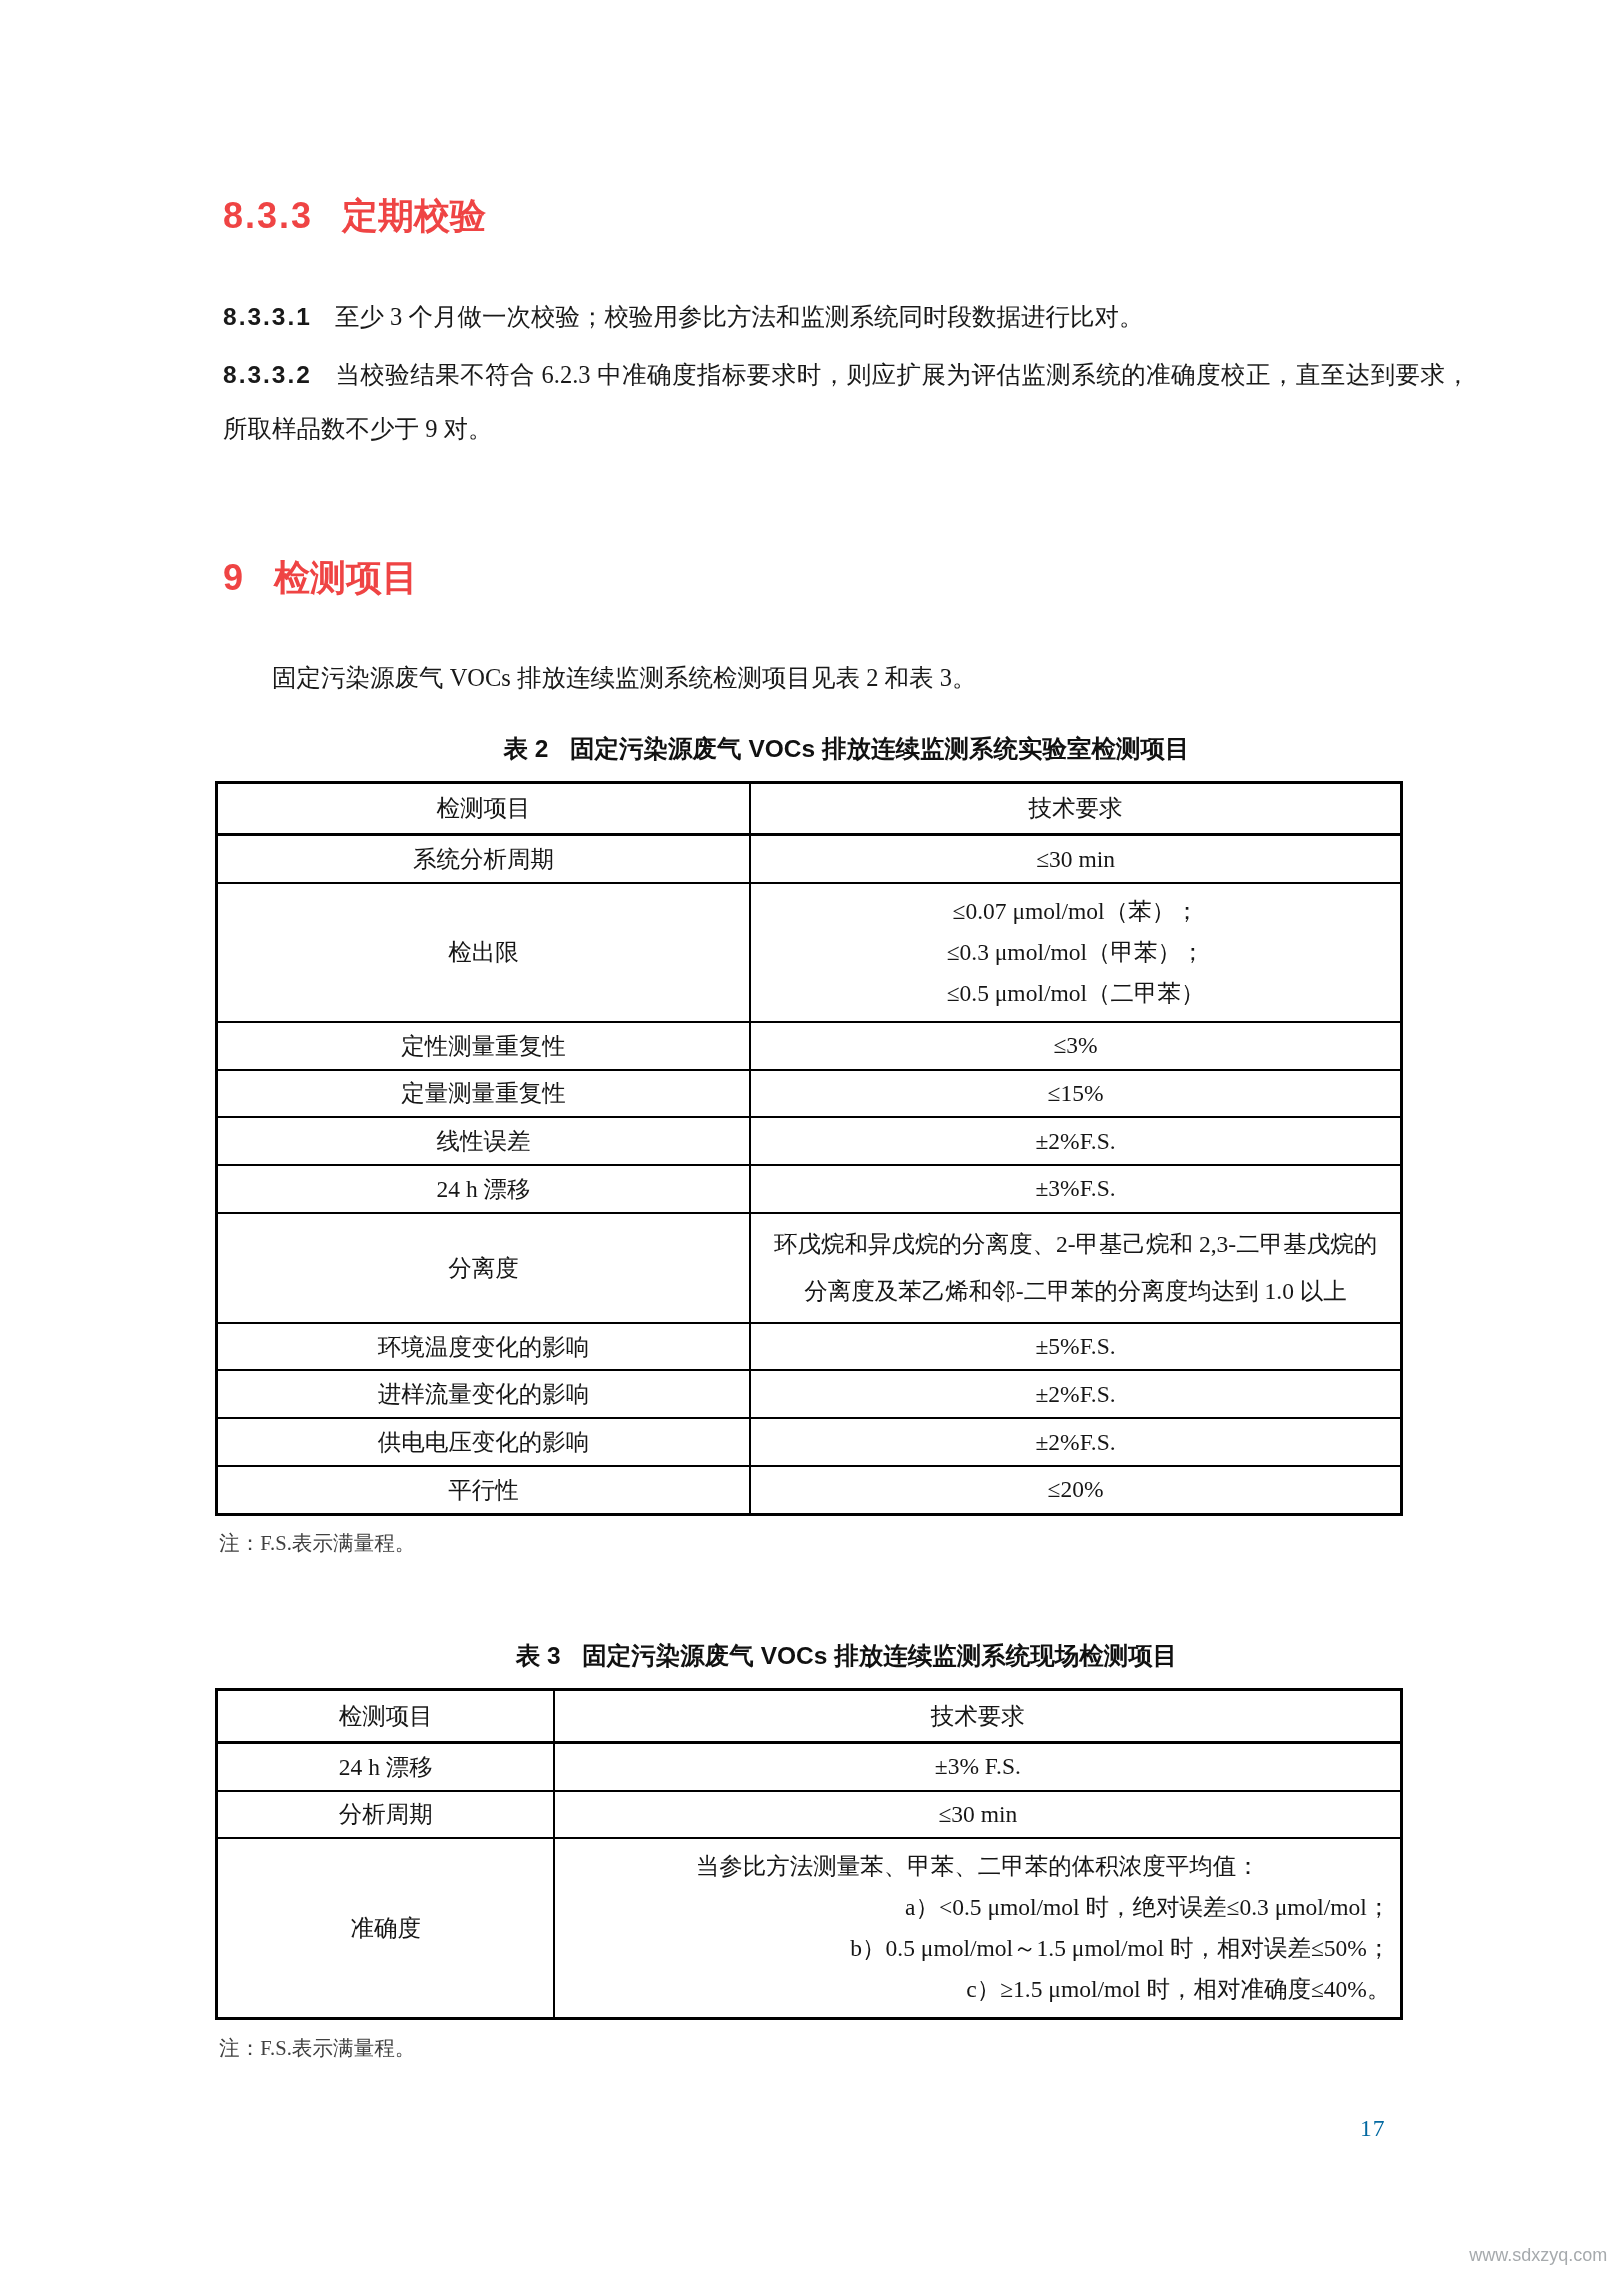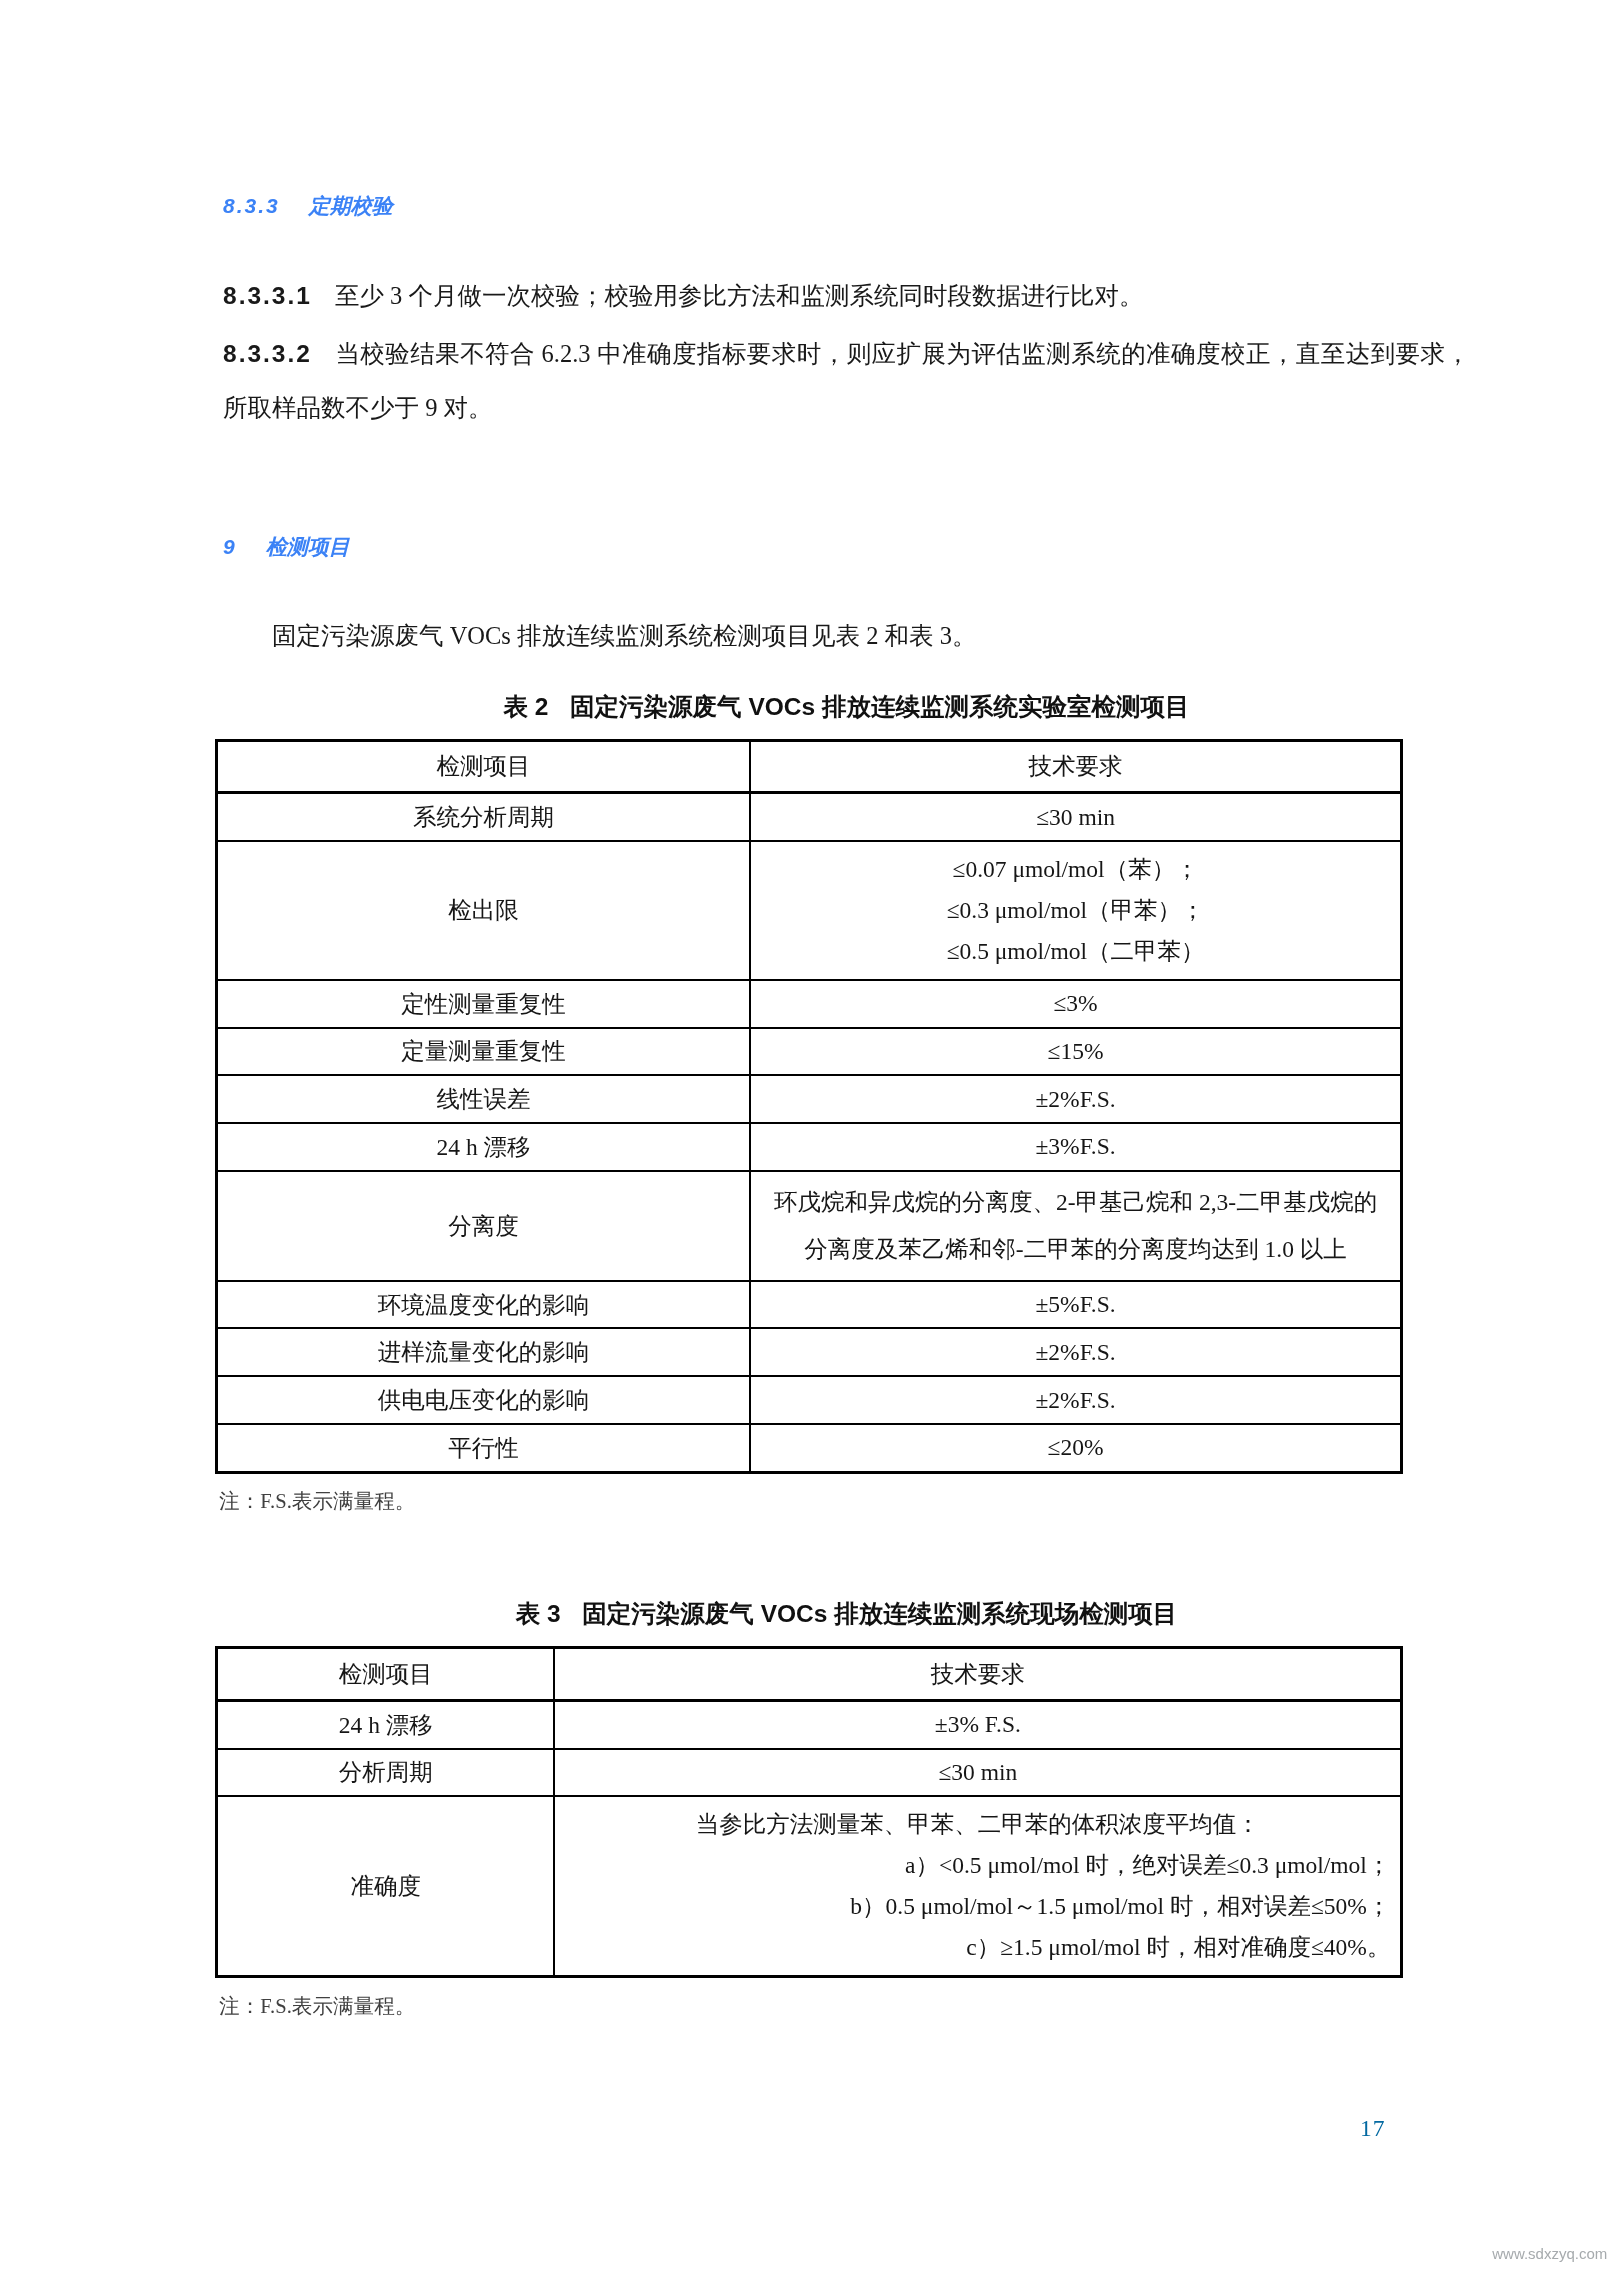--- a/index.html
+++ b/index.html
@@ -9,21 +9,21 @@
     margin:0 auto;
     background:#ffffff;
     font-family:"Liberation Serif","DejaVu Serif",serif;
     color:#1c1c1c;
     overflow:hidden;
   }
   .content{position:absolute;left:223px;top:0;width:1247px;}
   .clause-head{
     margin:0;margin-top:192px;
     font-family:"Liberation Sans","DejaVu Sans",sans-serif;
-    font-weight:700;font-size:21px;color:#3b82f6;font-style:italic;
+    font-weight:700;font-size:36px;color:#ef4444;
   }
   .clause-head .num{margin-right:29px;letter-spacing:2px;}
   .para{
     margin:0;font-size:24.5px;line-height:54px;
     text-align:justify;color:#191919;
   }
   .p1{margin-top:49px;}
   .p2{margin-top:3.9px;}
   .para .cnum{
     font-family:"Liberation Sans","DejaVu Sans",sans-serif;
@@ -66,21 +66,21 @@
     margin-top:13.7px;margin-left:-3.9px;
     font-size:20.6px;color:#404040;
   }
   .page-number{
     position:absolute;left:1360px;top:2115px;
     font-size:23.5px;color:#0369a1;letter-spacing:1px;
   }
   .watermark{
     position:absolute;right:13.7px;top:2245px;
     font-family:"Liberation Sans","DejaVu Sans",sans-serif;
-    font-size:15px;color:#a6aaad;
+    font-size:18px;color:#a6aaad;
   }
 </style>
 </head>
 <body>
 
 <div class="page">
   <div class="content">
 
     <h2 class="clause-head">
       <span class="num">8.3.3</span><span>定期校验</span>

